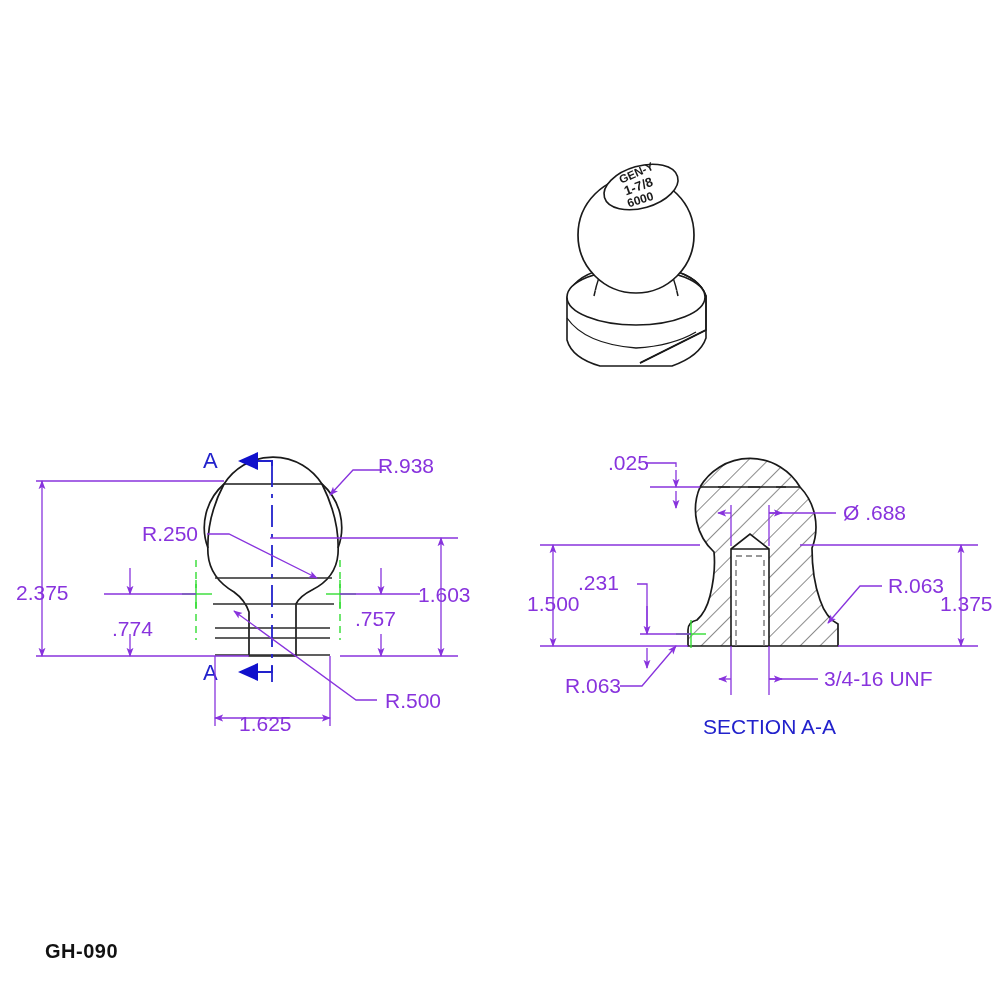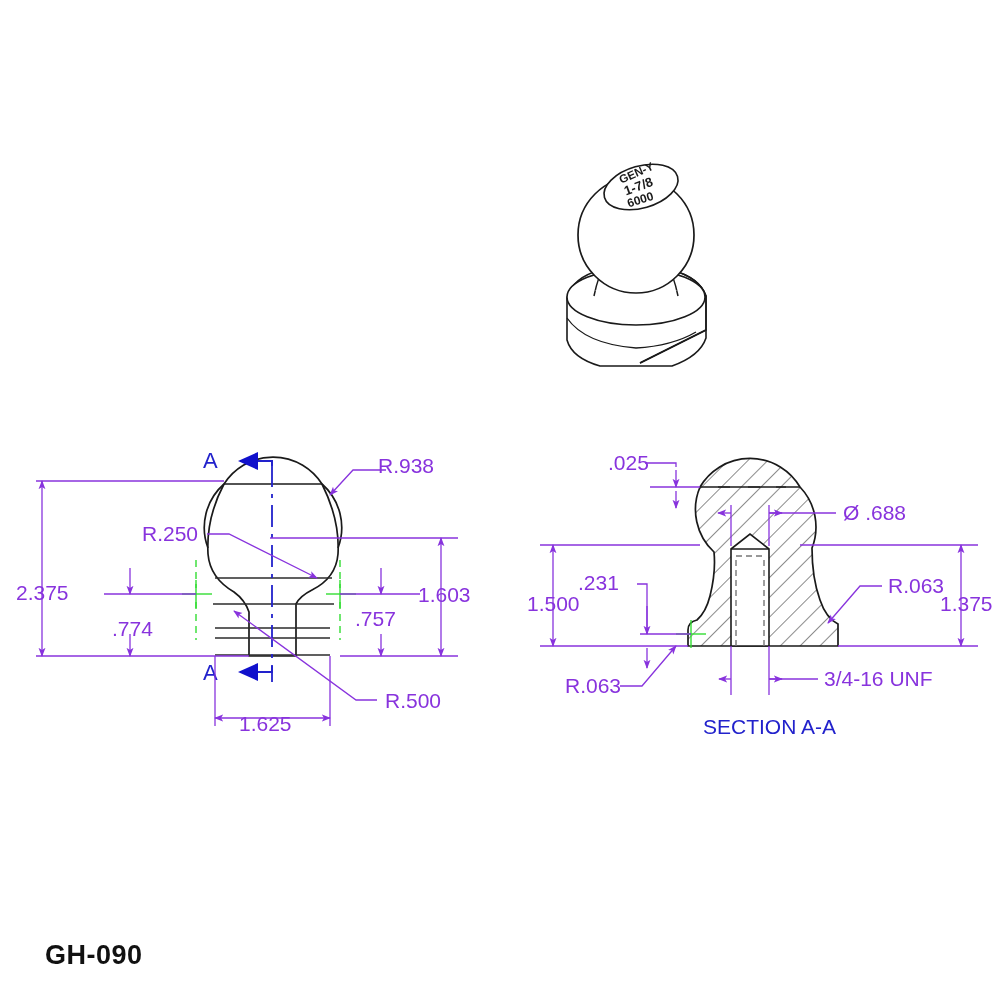--- a/index.html
+++ b/index.html
@@ -35,21 +35,21 @@
   .sec-letter {
     font-family: "Liberation Sans", sans-serif;
     font-size: 22px;
     fill: #2222cc;
   }
   .part-number {
     position: absolute;
     left: 45px;
     top: 940px;
     font-family: "Liberation Sans", sans-serif;
-    font-size: 27px;
+    font-size: 20px;
     font-weight: bold;
     color: #111111;
     letter-spacing: 0.5px;
   }
   .stamp-text {
     font-family: "Liberation Sans", sans-serif;
     font-weight: bold;
     fill: #1a1a1a;
   }
 </style>

